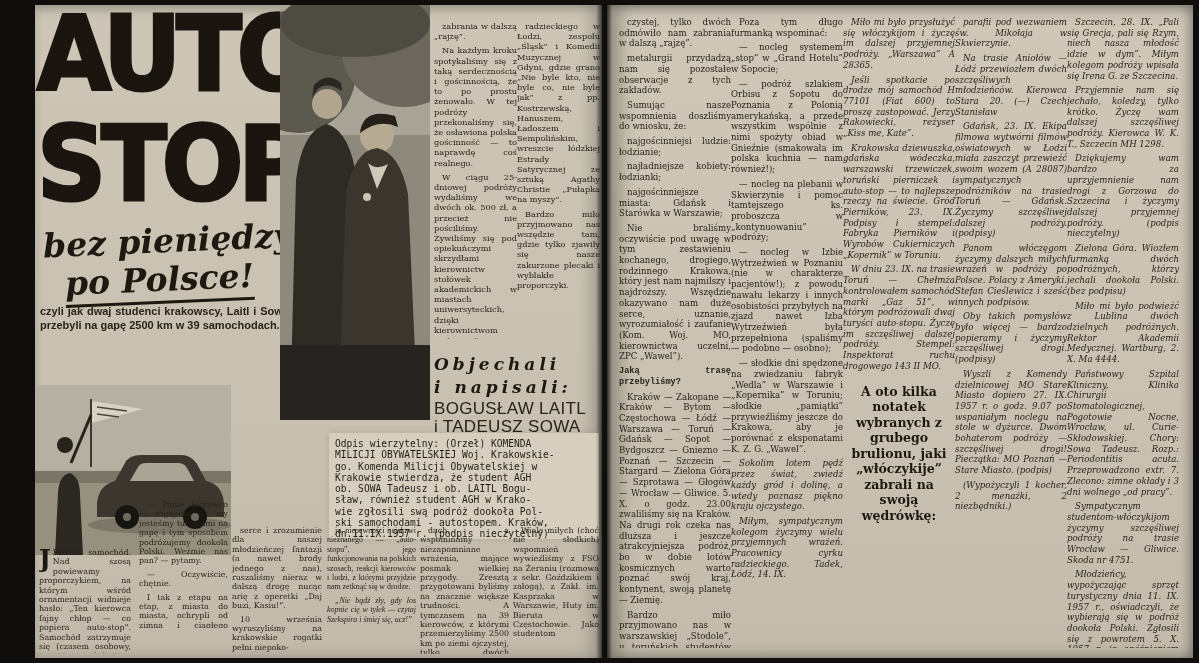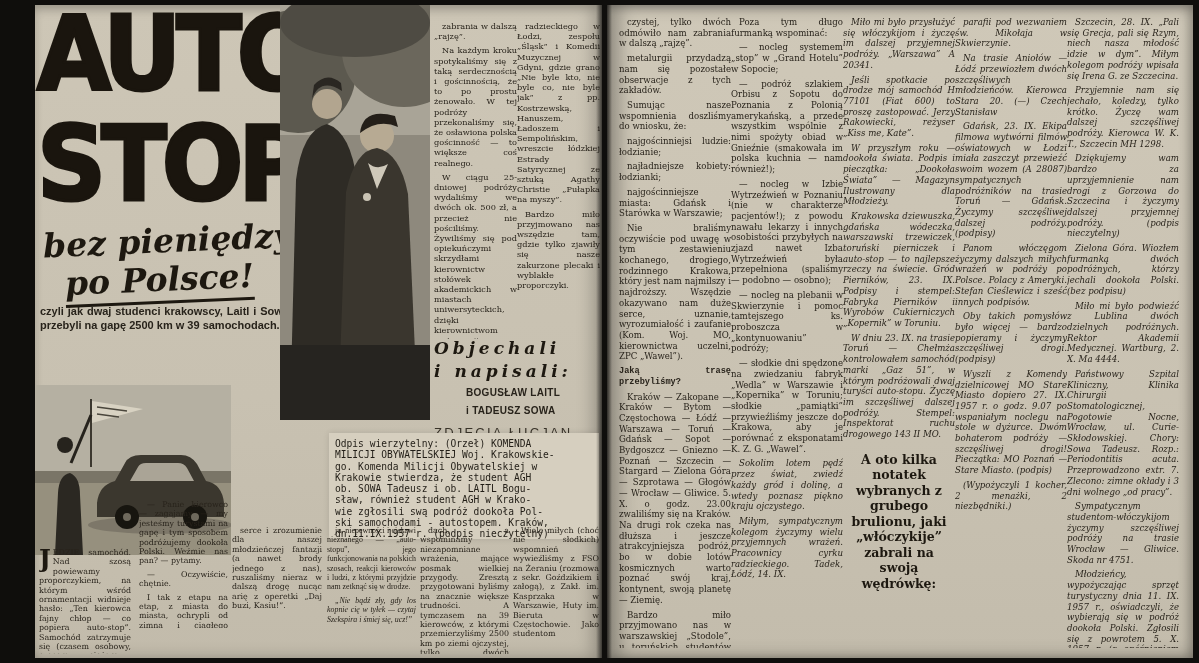--- a/index.html
+++ b/index.html
@@ -27,23 +27,23 @@
   
   .photo{position:absolute;display:block;}
   .photo-men{left:245px;top:0;width:150px;height:415px;}
   .photo-car{left:0;top:380px;width:196px;height:170px;}
 
   
   .topcols{position:absolute;left:399px;top:16px;width:166px;height:318px;display:flex;}
   .tcol{flex:1;overflow:hidden;font-size:8.2px;line-height:10.2px;}
 
   
-  .byline{position:absolute;left:399px;top:332px;width:168px;}
+  .byline{position:absolute;left:399px;top:348px;width:168px;}
   .byl-script{font-style:italic;font-weight:700;font-size:17px;line-height:23px;letter-spacing:4px;color:#1d1810;}
-  .byl-name{font-family:"Liberation Sans",sans-serif;font-weight:700;font-size:10px;line-height:16px;margin-top:2px;letter-spacing:.3px;margin-left:32px;}
+  .byl-name{font-family:"Liberation Sans",sans-serif;font-weight:400;font-size:17px;line-height:16px;margin-top:2px;letter-spacing:.3px;}
   .byl-credit{font-family:"Liberation Sans",sans-serif;font-size:13px;letter-spacing:2.2px;margin-top:6px;color:#3a342a;}
 
   
   .typewriter{position:absolute;left:294px;top:428px;width:258px;height:96px;padding:5px 6px;
               background:#d6cfbf;font-family:"DejaVu Sans Mono",monospace;font-size:9.6px;line-height:11.3px;
               color:#211d16;white-space:pre-line;overflow:hidden;box-shadow:0 0 6px rgba(0,0,0,.12);}
 
   
   .bcol{position:absolute;overflow:hidden;font-size:7.9px;line-height:9.4px;}
   .b1{left:4px;top:543px;width:92px;height:106px;}
@@ -97,21 +97,21 @@
         <path d="M58 415 l8 -228 q9 -42 31 -44 q23 5 31 46 l10 226 z" fill="#3a362e"></path>
         <path d="M88 158 l9 26 l11 -25 q-11 7 -20 -1 z" fill="#cfc9ba"></path>
         <circle cx="87" cy="192" r="4" fill="#c9c3b4"></circle>
       </g>
       <rect y="340" width="150" height="75" fill="#262420"></rect>
     </svg>
 
     <div class="topcols">
       <div class="tcol">
           <p class="para">zabrania w dalszą „rajzę”.</p>
-          <p class="para">Na każdym kroku spotykaliśmy się z taką serdecznością i gościnnością, że to po prostu żenowało. W tej podróży przekonaliśmy się, że osławiona polska gościnność — to większe coś realnego.</p>
+          <p class="para">Na każdym kroku spotykaliśmy się z taką serdecznością i gościnnością, że to po prostu żenowało. W tej podróży przekonaliśmy się, że osławiona polska gościnność — to naprawdę coś realnego.</p>
           <p class="para">W ciągu 25-dniowej podróży wydaliśmy we dwóch ok. 500 zł, a przecież nie pościliśmy. Żywiliśmy się pod opiekuńczymi skrzydłami kierownictw stołówek akademickich w miastach uniwersyteckich, dzięki kierownictwom restauracji w mniejszych miastach, a — w kilku wypadkach — jadaliśmy „na wszelki wypadek” przy okazji konserwacji ołtarza Wita Stwosza.</p>
         </div>
       <div class="tcol">
           <p class="para">radzieckiego w Łodzi, zespołu „Śląsk” i Komedii Muzycznej w Gdyni, gdzie grano „Nie byle kto, nie byle co, nie byle jak” z pp. Kostrzewską, Hanuszem, Ładoszem i Sempolińskim, wreszcie łódzkiej Estrady Satyrycznej ze sztuką Agathy Christie „Pułapka na myszy”.</p>
           <p class="para">Bardzo miło przyjmowano nas wszędzie tam, gdzie tylko zjawiły się nasze zakurzone plecaki i wyblakłe proporczyki.</p>
         </div>
     </div>
 
     <div class="byline">
       <div class="byl-script">Objechali</div>
@@ -159,20 +159,21 @@
       <p class="para lead"><span class="dropcap">J</span><span>EDZIE samochód. Nad szosą powiewamy proporczykiem, na którym wśród ornamentacji widnieje hasło: „Ten kierowca fajny chłop — co popiera auto-stop”. Samochód zatrzymuje się (czasem osobowy, czasem ciężarowy, czasem sanitarka, wóz wojskowy, prywatny lub państwowy).</span></p>
 
     </div>
     <div class="bcol b2">
         <p class="para">— Panie kierowco — zagajamy — my jesteśmy turystami na gapę i tym sposobem podróżujemy dookoła Polski. Weźmie nas pan? — pytamy.</p>
         <p class="para">— Oczywiście, chętnie.</p>
         <p class="para">I tak z etapu na etap, z miasta do miasta, ochrypli od zimna i ciągłego opowiadania przygód i sprażeni deszczami, pozostawialiśmy dziesiątki, setki kilometrów za sobą. Żegnani życzliwym „złamcie nogę” przez ludzi, którzy okazali nam</p>
       </div>
     <div class="bcol b3">
         <p class="para">serce i zrozumienie dla naszej młodzieńczej fantazji (a nawet brody jednego z nas), ruszaliśmy nieraz w dalszą drogę nucąc arię z operetki „Daj buzi, Kasiu!”.</p>
+        <p class="para">10 września wyruszyliśmy na krakowskie rogatki pełni niepoko-</p>
       </div>
     <div class="bcol b4">
         <p class="para">ju, niepewności i ciekawi nieznanego — „auto-stopu”, jego funkcjonowania na polskich szosach, reakcji kierowców i ludzi, z którymi przyjdzie nam zetknąć się w drodze.</p>
         <p class="para i">„Nie bądź zły, gdy los kopnie cię w tyłek — czytaj Szekspira i śmiej się, ucz!”</p>
       </div>
     <div class="bcol b5">
         <p class="para">dach, a wspominamy niezapomniane wrażenia, mające posmak wielkiej przygody. Zresztą przygotowani byliśmy na znacznie większe trudności. A tymczasem na 39 kierowców, z którymi przemierzyliśmy 2500 km po ziemi ojczystej, tylko dwóch odmówiło nam</p>
       </div>
     <div class="bcol b6">
         <p class="para">Wiele miłych (choć nie słodkich) wspomnień wywieźliśmy z FSO na Żeraniu (rozmowa z sekr. Goździkiem i załogą), z Zakł. im. Kasprzaka w Warszawie, Huty im. Bieruta w Częstochowie. Jako studentom</p>
@@ -192,31 +193,30 @@
           <p class="para">najgościnniejsze miasta: Gdańsk i Starówka w Warszawie;</p>
           <p class="para">Nie braliśmy oczywiście pod uwagę w tym zestawieniu kochanego, drogiego, rodzinnego Krakowa, który jest nam najmilszy i najdroższy. Wszędzie okazywano nam duże serce, uznanie, wyrozumiałość i zaufanie (Kom. Woj. MO, kierownictwa uczelni, ZPC „Wawel”).</p>
           <p class="para b">Jaką trasę przebyliśmy?</p>
           <p class="para">Kraków — Zakopane — Kraków — Bytom — Częstochowa — Łódź — Warszawa — Toruń — Gdańsk — Sopot — Bydgoszcz — Gniezno — Poznań — Szczecin — Stargard — Zielona Góra — Szprotawa — Głogów — Wrocław — Gliwice. 5. X. o godz. 23.00 zwaliliśmy się na Kraków. Na drugi rok czeka nas dłuższa i jeszcze atrakcyjniejsza podróż, bo w dobie lotów kosmicznych warto poznać swój kraj, kontynent, swoją planetę — Ziemię.</p>
           <p class="para">Bardzo miło przyjmowano nas w warszawskiej „Stodole”, u toruńskich studentów drogowych oraz studentów i studentek z Łodzi, Gdańska, Szczecina i Warszawy.</p>
         </div>
       <div class="rcol">
           <p class="para">Poza tym długo furmanką wspominać:</p>
           <p class="para">— nocleg systemem „stop” w „Grand Hotelu” w Sopocie;</p>
           <p class="para">— podróż szlakiem Orbisu z Sopotu do Poznania z Polonią amerykańską, a przede wszystkim wspólnie z nimi spożyty obiad w Gnieźnie (smakowała im polska kuchnia — nam również!);</p>
+          <p class="para">— nocleg na plebanii w Skwierzynie i pomoc tamtejszego ks. proboszcza w „kontynuowaniu” podróży;</p>
           <p class="para">— nocleg w Izbie Wytrzeźwień w Poznaniu (nie w charakterze pacjentów!); z powodu nawału lekarzy i innych osobistości przybyłych na zjazd nawet Izba Wytrzeźwień była przepełniona (spaliśmy — podobno — osobno);</p>
-          <p class="para">— nocleg na plebanii w Skwierzynie i pomoc tamtejszego ks. proboszcza w „kontynuowaniu” podróży;</p>
           <p class="para">— słodkie dni spędzone na zwiedzaniu fabryk „Wedla” w Warszawie i „Kopernika” w Toruniu; słodkie „pamiątki” przywieźliśmy jeszcze do Krakowa, aby je porównać z eksponatami K. Z. G. „Wawel”.</p>
           <p class="para i">Sokolim lotem pędź przez świat, zwiedź każdy gród i dolinę, a wtedy poznasz piękno kraju ojczystego.</p>
           <p class="para i">Miłym, sympatycznym kolegom życzymy wielu przyjemnych wrażeń. Pracownicy cyrku radzieckiego. Tadek, Łódź, 14. IX.</p>
         </div>
       <div class="rcol">
         <div>
-            <p class="para i">Miło mi było przysłużyć się włóczykijom i życzę im dalszej przyjemnej podróży. „Warszawa” A 20341.</p>
+            <p class="para i">Miło mi było przysłużyć się włóczykijom i życzę im dalszej przyjemnej podróży. „Warszawa” A 28365.</p>
             <p class="para i">Jeśli spotkacie po drodze mój samochód H 77101 (Fiat 600) to proszę zastopować. Jerzy Rakowiecki, reżyser „Kiss me, Kate”.</p>
-            <p class="para i">W przyszłym roku — dookoła świata. Podpis i pieczątka: „Dookoła Świata” — Magazyn Ilustrowany dla Młodzieży.</p>
             <p class="para i">Krakowska dziewuszka, gdańska wódeczka, warszawski trzewiczek, toruński pierniczek i auto-stop — to najlepsze rzeczy na świecie. Gród Pierników, 23. IX. Podpisy i stempel: Fabryka Pierników i Wyrobów Cukierniczych „Kopernik” w Toruniu.</p>
             <p class="para i">W dniu 23. IX. na trasie Toruń — Chełmża kontrolowałem samochód marki „Gaz 51”, w którym podróżowali dwaj turyści auto-stopu. Życzę im szczęśliwej dalszej podróży. Stempel: Inspektorat ruchu drogowego 143 II MO.</p>
           </div>
         <h2 class="notes-heading">A oto kilka notatek wybranych z grubego brulionu, jaki „włóczykije” zabrali na swoją wędrówkę:</h2>
 
       </div>
       <div class="rcol">
           <p class="para i">parafii pod wezwaniem św. Mikołaja w Skwierzynie.</p>
           <p class="para i">Na trasie Aniołów — Łódź przewiozłem dwóch szczęśliwych młodzieńców. Kierowca Stara 20. (—) Czech Stanisław</p>
           <p class="para i">Gdańsk, 23. IX. Ekipa filmowa wytwórni filmów oświatowych w Łodzi miała zaszczyt przewieźć swoim wozem (A 28087) sympatycznych podróżników na trasie Toruń — Gdańsk. Życzymy szczęśliwej dalszej podróży. (podpisy)</p>

